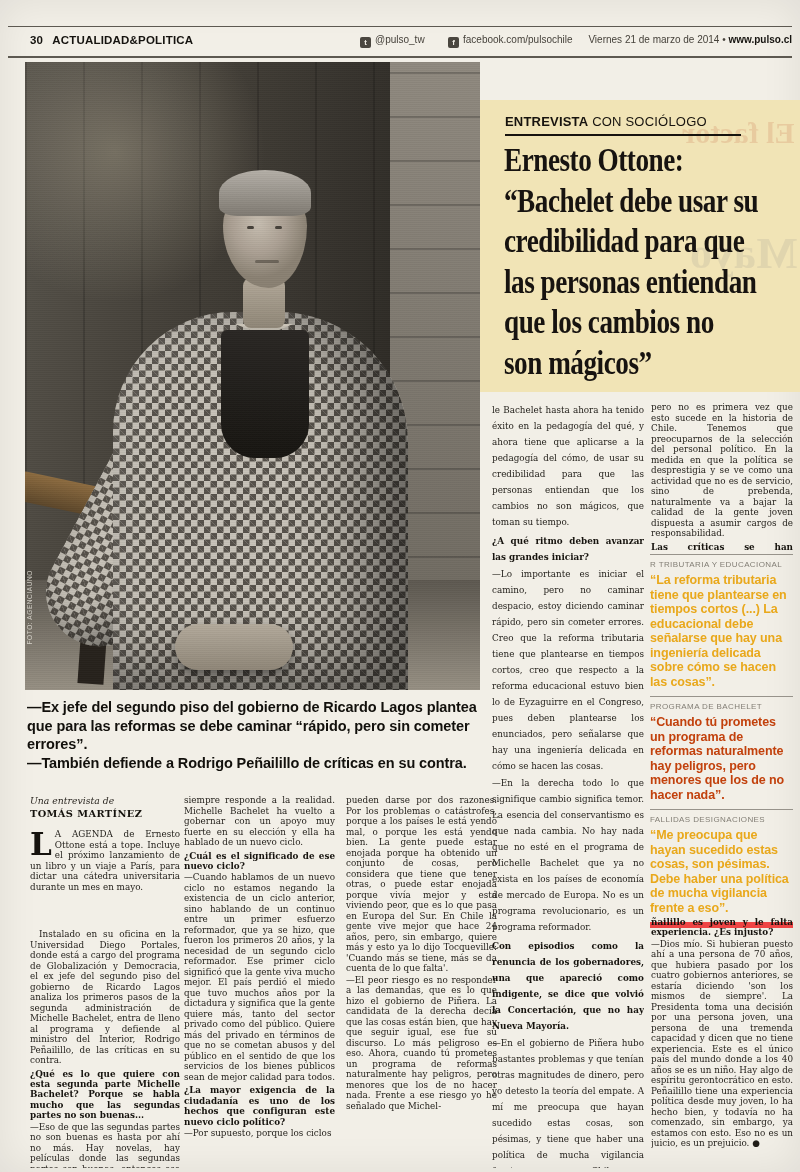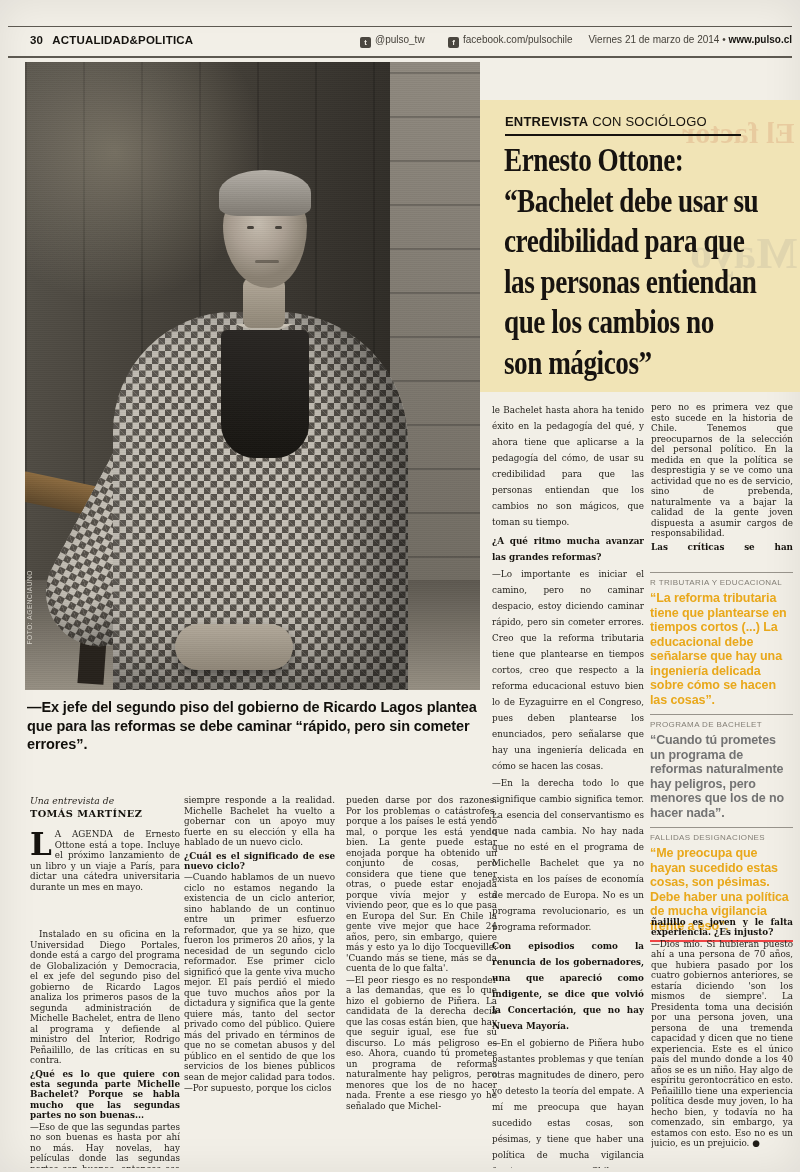--- a/index.html
+++ b/index.html
@@ -77,26 +77,26 @@
   .c5b{left:651px;top:914px;width:142px;height:254px;}
   .body-p{margin:0 0 1px;font:8.8px/10.5px "DejaVu Serif",serif;text-align:justify;color:#201d18;}
   .c4 .body-p,.c4 .q{line-height:16px;}
   .q{margin:3px 0 1px;font:700 8.8px/10.4px "DejaVu Serif",serif;text-align:justify;color:#16130e;}
   .ind{text-indent:9px;margin-top:37px;}
   .byline{margin-bottom:9px;}
   .by-pre{font:italic 9.3px/11px "DejaVu Serif",serif;color:#2a2620;}
   .by-name{font:700 9.8px/12px "DejaVu Serif",serif;letter-spacing:.4px;color:#15120d;margin-top:2px;}
   .dropcap{float:left;font:700 31px/26px "DejaVu Serif",serif;padding:2px 3px 0 0;color:#16130e;}
   
-  .qs{position:absolute;left:650px;top:572px;width:143px;border-bottom:2px solid #ef4444;}
+  .qs{position:absolute;left:650px;top:554px;width:143px;border-bottom:6px solid #ef4444;}
   .pq{border-top:1px solid #97938b;padding:5px 0 7px;}
   .pq-label{font:8px/9px "Liberation Sans",sans-serif;color:#827e75;letter-spacing:.4px;margin-bottom:4px;}
   .pq-text{font:700 12.5px/14.5px "Liberation Sans",sans-serif;letter-spacing:-.1px;}
   .tone-gold{color:#e9a81b;}
-  .tone-dark{color:#737373;}
+  .tone-dark{color:#c2410c;}
 </style>
 </head>
 <body>
 
 <div class="page">
 
   <div class="rule" style="left:8px;top:26px;width:784px;height:1px;"></div>
   <div class="hdr-left">
     <span class="pg">30</span><span>ACTUALIDAD&amp;POLITICA</span>
   </div>
@@ -148,48 +148,50 @@
       <div class="hl">“Bachelet debe usar su</div>
       <div class="hl">credibilidad para que</div>
       <div class="hl">las personas entiendan</div>
       <div class="hl">que los cambios no</div>
       <div class="hl">son mágicos”</div>
     </h1>
   </div>
 
   <div class="caption">
     <p>—Ex jefe del segundo piso del gobierno de Ricardo Lagos plantea que para las reformas se debe caminar “rápido, pero sin cometer errores”.</p>
+    <p>—También defiende a Rodrigo Peñailillo de críticas en su contra.</p>
   </div>
 
   <div class="col c1">
     <div class="byline">
       <div class="by-pre">Una entrevista de</div>
       <div class="by-name">TOMÁS MARTÍNEZ</div>
     </div>
     <p class="body-p"><span class="dropcap">L</span><span>A AGENDA de Ernesto Ottone está a tope. Incluye el próximo lanzamiento de un libro y un viaje a París, para dictar una cátedra universitaria durante un mes en mayo.</span></p>
     <p class="body-p ind">Instalado en su oficina en la Universidad Diego Portales, donde está a cargo del programa de Globalización y Democracia, el ex jefe del segundo piso del gobierno de Ricardo Lagos analiza los primeros pasos de la segunda administración de Michelle Bachelet, entra de lleno al programa y defiende al ministro del Interior, Rodrigo Peñailillo, de las críticas en su contra.</p>
     <p class="q">¿Qué es lo que quiere con esta segunda parte Michelle Bachelet? Porque se habla mucho que las segundas partes no son buenas...</p>
     <p class="body-p">—Eso de que las segundas partes no son buenas es hasta por ahí no más. Hay novelas, hay películas donde las segundas partes son buenas, entonces ese es un dicho que no</p>
   </div>
 
   <div class="col c2">
     <p class="body-p">siempre responde a la realidad. Michelle Bachelet ha vuelto a gobernar con un apoyo muy fuerte en su elección y ella ha hablado de un nuevo ciclo.</p>
     <p class="q">¿Cuál es el significado de ese nuevo ciclo?</p>
     <p class="body-p">—Cuando hablamos de un nuevo ciclo no estamos negando la existencia de un ciclo anterior, sino hablando de un continuo entre un primer esfuerzo reformador, que ya se hizo, que fueron los primeros 20 años, y la necesidad de un segundo ciclo reformador. Ese primer ciclo significó que la gente viva mucho mejor. El país perdió el miedo que tuvo muchos años por la dictadura y significa que la gente quiere más, tanto del sector privado como del público. Quiere más del privado en términos de que no se cometan abusos y del público en el sentido de que los servicios de los bienes públicos sean de mejor calidad para todos.</p>
+    <p class="q">¿La mayor exigencia de la ciudadanía es uno de los hechos que configuran este nuevo ciclo político?</p>
     <p class="body-p">—Por supuesto, porque los ciclos</p>
   </div>
 
   <div class="col c3">
     <p class="body-p">pueden darse por dos razones. Por los problemas o catástrofes, porque a los países le está yendo mal, o porque les está yendo bien. La gente puede estar enojada porque ha obtenido un conjunto de cosas, pero considera que tiene que tener otras, o puede estar enojada porque vivía mejor y está viviendo peor, que es lo que pasa en Europa del Sur. En Chile la gente vive mejor que hace 24 años, pero, sin embargo, quiere más y esto ya lo dijo Tocqueville: 'Cuando más se tiene, más se da cuenta de lo que falta'.</p>
     <p class="body-p">—El peor riesgo es no responder a las demandas, que es lo que hizo el gobierno de Piñera. La candidata de la derecha decía que las cosas están bien, que hay que seguir igual, ese fue su discurso. Lo más peligroso es eso. Ahora, cuando tú prometes un programa de reformas naturalmente hay peligros, pero menores que los de no hacer nada. Frente a ese riesgo yo he señalado que Michel-</p>
   </div>
 
   <div class="col c4">
     <p class="body-p">le Bachelet hasta ahora ha tenido éxito en la pedagogía del qué, y ahora tiene que aplicarse a la pedagogía del cómo, de usar su credibilidad para que las personas entiendan que los cambios no son mágicos, que toman su tiempo.</p>
-    <p class="q">¿A qué ritmo mucha avanzar las grandes reformas?</p>
+    <p class="q">¿A qué ritmo deben avanzar las grandes iniciar?</p>
     <p class="body-p">—Lo importante es iniciar el camino, pero no caminar despacio, estoy diciendo caminar rápido, pero sin cometer errores. Creo que la reforma tributaria tiene que plantearse en tiempos cortos, creo que respecto a la reforma educacional estuvo bien lo de Eyzaguirre en el Congreso, pues deben plantearse los enunciados, pero señalarse que hay una ingeniería delicada en cómo se hacen las cosas.</p>
     <p class="body-p">—En la derecha todo lo que signifique cambio significa temor. La esencia del conservantismo es que nada cambia. No hay nada que no esté en el programa de Michelle Bachelet que ya no exista en los países de economía de mercado de Europa. No es un programa revolucionario, es un programa reformador.</p>
     <p class="q">Con episodios como la renuncia de los gobernadores, una que apareció como indigente, se dice que volvió la Concertación, que no hay Nueva Mayoría.</p>
     <p class="body-p">—En el gobierno de Piñera hubo bastantes problemas y que tenían otras magnitudes de dinero, pero yo detesto la teoría del empate. A mí me preocupa que hayan sucedido estas cosas, son pésimas, y tiene que haber una política de mucha vigilancia frente a eso, porque Chile no es un país corrupto y eso ha costado mucho construirle, pero se puede perder muy rápido.</p>
     <p class="q">¿Ha faltado un grado de autocrítica del gobierno? Ocurrió lo de los subsecretarios, ahora los gobernadores.</p>
     <p class="q">¿Pero como punto de partida qué le pareció?</p>
     <p class="body-p">—No es un punto de partida, si fueron errores de camarín, previos a la partida... Mal pues, naturalmente que mal, tienen que ser corregidos.</p>
   </div>
 
   <div class="col c5t">

